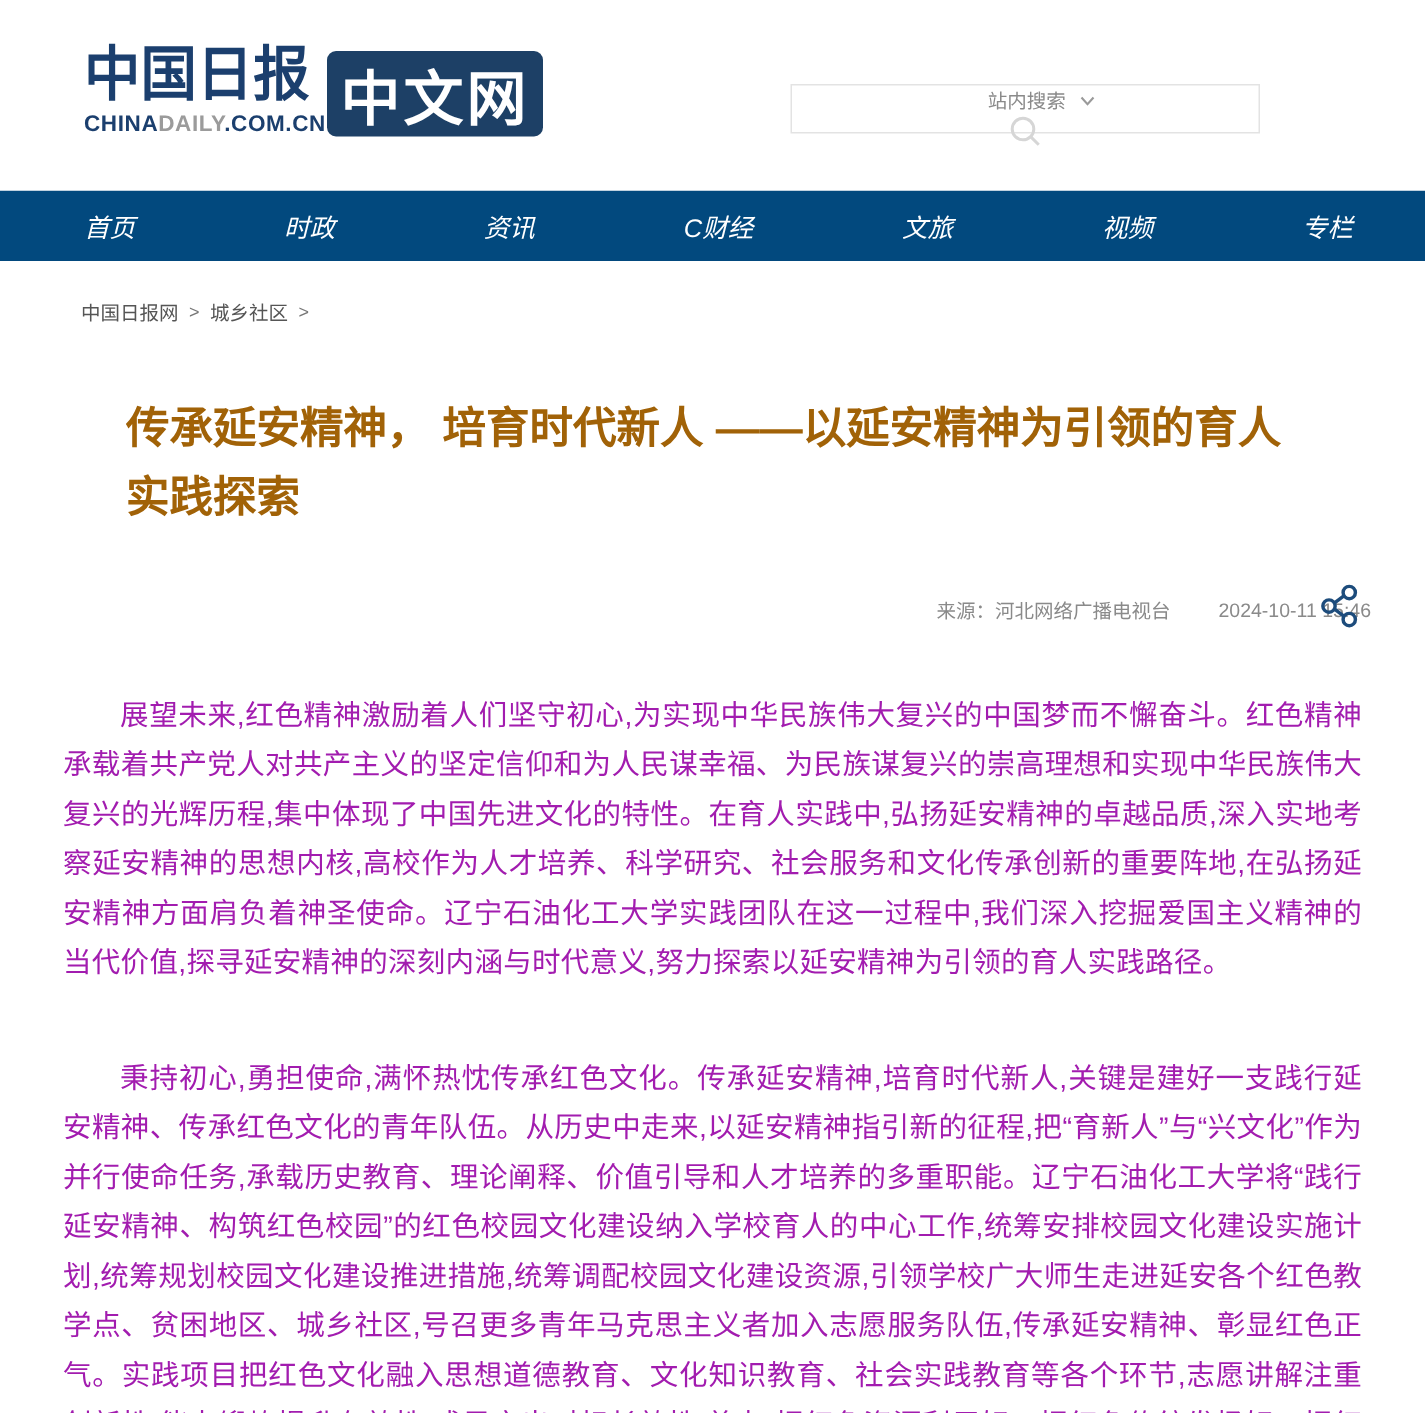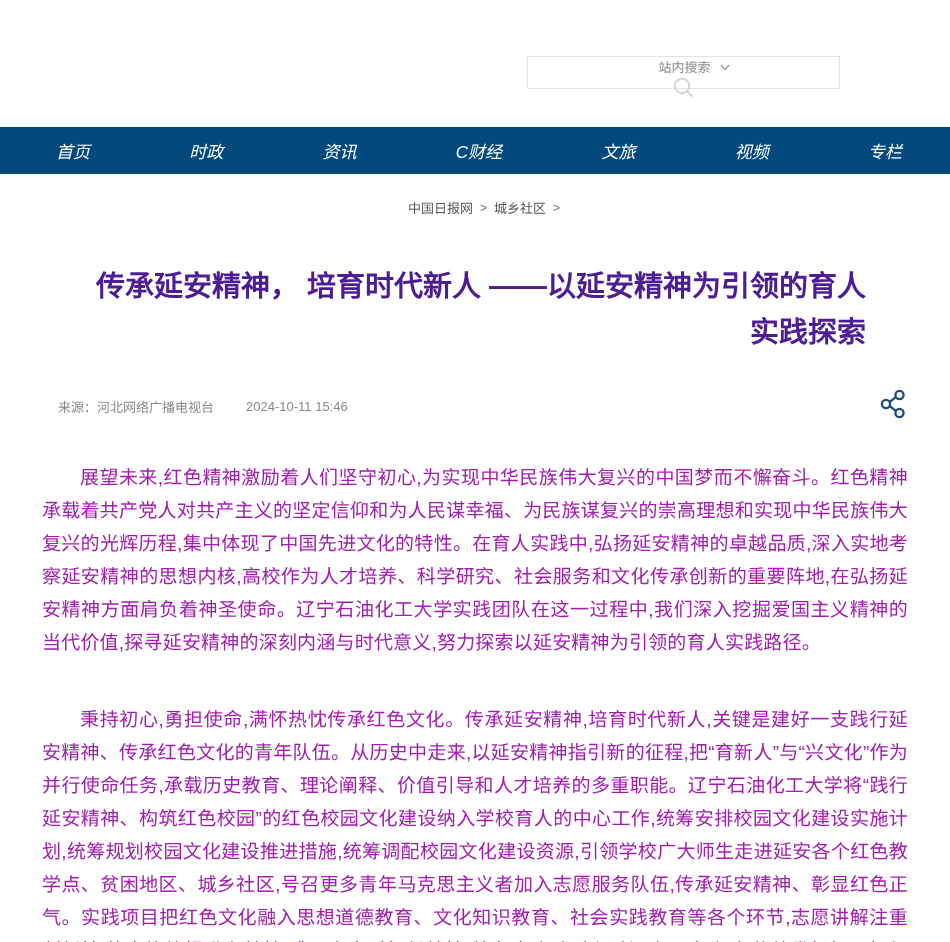--- a/index.html
+++ b/index.html
@@ -105,42 +105,42 @@
   
   .content { padding: 0 36px; }
 
   .breadcrumb {
     margin: 24px 0 0 18px;
     font-size: 13px;
     color: #555;
     display: flex;
     align-items: center;
     gap: 7px;
-    justify-content: center;
   }
   .breadcrumb .crumb { cursor: pointer; }
   .breadcrumb .sep { color: #777; font-size: 12px; }
 
   .article-title {
     margin: 46px auto 0;
     padding: 0 48px;
-    text-align: right;
+    text-align: left;
     font-size: 29px;
     font-weight: bold;
-    color: #4c1d95;
+    color: #a16207;
     line-height: 46px;
   }
 
   .meta-row {
     margin: 36px 0 0 0;
     padding-left: 22px;
     display: flex;
     align-items: center;
     position: relative;
     height: 30px;
+    justify-content: flex-end;
   }
   .meta-source, .meta-date {
     font-size: 13px;
     color: #8a8a8a;
   }
   .meta-date { margin-left: 32px; }
   .share-btn {
     position: absolute;
     right: 4px; top: -4px;
     width: 34px; height: 38px;
@@ -156,20 +156,27 @@
     text-align: justify;
     text-indent: 2em;
     letter-spacing: 0.2px;
   }
   .article-body p + p { margin-top: 44px; }
 </style>
 </head>
 <body>
 
 <div class="header">
+  <div class="logo-group">
+    <div class="logo-text-col">
+      <div class="logo-calligraphy">中国日报</div>
+      <div class="logo-wordmark"><span>CHINA</span><span class="wm-gray">DAILY</span><span>.COM.CN</span></div>
+    </div>
+    <div class="logo-badge">中文网</div>
+  </div>
 
   <div class="search-box">
     <div class="search-category">
       <span>站内搜索</span>
       <span>
         <svg width="10" height="7" viewBox="0 0 10 7">
           <polyline points="1,1 5,5.5 9,1" fill="none" stroke="#9a9a9a" stroke-width="1.4"></polyline>
         </svg>
       </span>
     </div>

